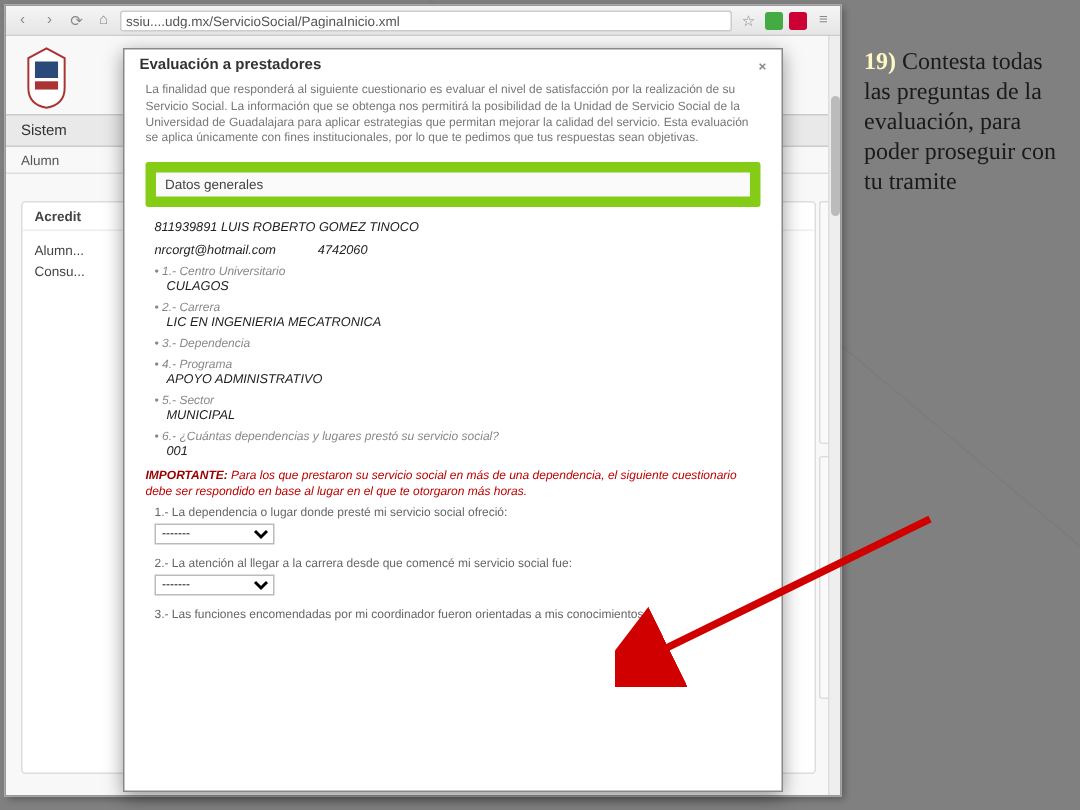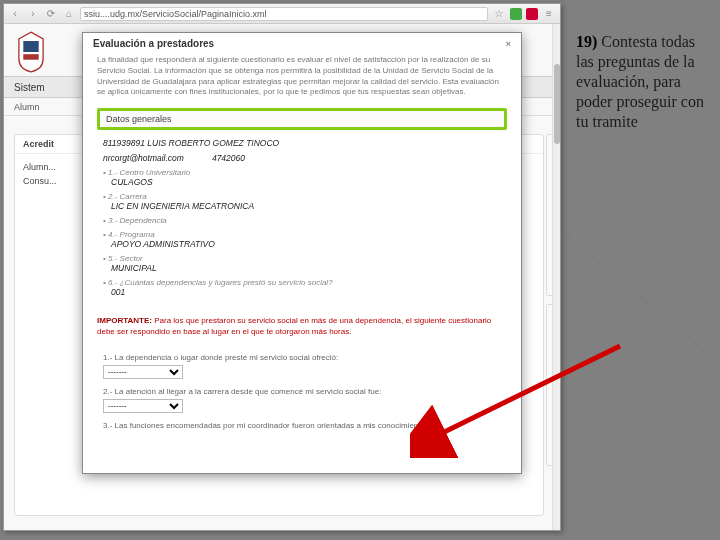--- a/index.html
+++ b/index.html
@@ -31,39 +31,39 @@
   .left-card-h { padding:4px 8px; border-bottom:1px solid #eee; font-weight:bold; font-size:9px; }
   .left-card-body { padding:6px 8px; line-height:1.6; }
   
   .right-col { position:absolute; right:6px; top:110px; width:8px; bottom:100px; }
   .right-col::before, .right-col::after { content:""; display:block; width:8px; height:160px; border:1px solid #ddd; margin-bottom:8px; background:#fafafa; border-radius:2px; }
   
   .scrollbar { position:absolute; right:0; top:0; bottom:0; width:8px; background:#eee; border-left:1px solid #ddd; }
   .scrollbar-thumb { position:absolute; left:1px; top:40px; width:6px; height:80px; background:#bbb; border-radius:3px; }
   
   
-  .modal { position:absolute; left:78px; top:28px; width:440px; height:442px; background:#fff; border:1px solid #888; box-shadow:0 3px 12px rgba(0,0,0,0.4); overflow:hidden; }
+  .modal { position:absolute; left:78px; top:28px; width:440px; height:496px; background:#fff; border:1px solid #888; box-shadow:0 3px 12px rgba(0,0,0,0.4); overflow:hidden; }
   .modal-title { font-size:10px; font-weight:bold; color:#333; padding:5px 10px 3px; display:flex; justify-content:space-between; align-items:center; }
   .modal-title .close { font-size:9px; color:#888; }
   .modal-intro { font-size:8px; color:#777; padding:3px 14px 8px; line-height:1.35; }
-  .section-label { margin:2px 14px; padding:3px 6px; border:3px solid #84cc16; background:#fafafa; font-size:9px; color:#444; border-radius:2px; }
+  .section-label { margin:2px 14px; padding:3px 6px; border:7px solid #84cc16; background:#fafafa; font-size:9px; color:#444; border-radius:2px; }
   .data-block { padding:4px 20px 2px; font-size:8px; color:#333; }
   .data-row { margin:2px 0 5px;font-style:italic; }
   .data-row .lbl { color:#888; font-size:8px; }
   .data-row .val { color:#222; font-size:8.5px; font-weight:500; }
   .bullet::before { content:"• "; color:#888; }
-  .note { margin:12px 14px; font-size:8px; color:#b00; line-height:1.3; }
+  .note { margin:0 14px; font-size:8px; color:#b00; line-height:1.3;font-style:italic; }
   .note b { color:#900; }
   .q-block { padding:4px 20px; font-size:8px; color:#444; }
   .q-block .q { color:#666; margin-bottom:3px; }
   .q-select { width:80px; height:14px; border:1px solid #bbb; background:#fff; font-size:8px; }
   
   
   .instr { position:absolute; left:576px; top:32px; width:130px; font-family: Georgia, serif; font-size:16px; line-height:1.25; color:#1a1a1a; }
-  .instr .num { color:#000000; font-weight:bold; }
+  .instr .num { color:#fef9c3; font-weight:bold; }
   
   
   .arrow { position:absolute; left:410px; top:338px; width:220px; height:120px; pointer-events:none; }
 </style>
 </head>
 <body>
 
 <div class="bg-diag"></div>
 
 <div class="browser">

